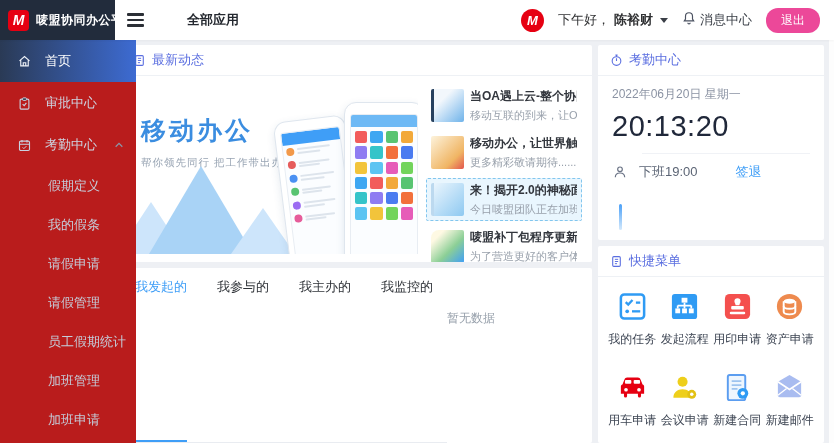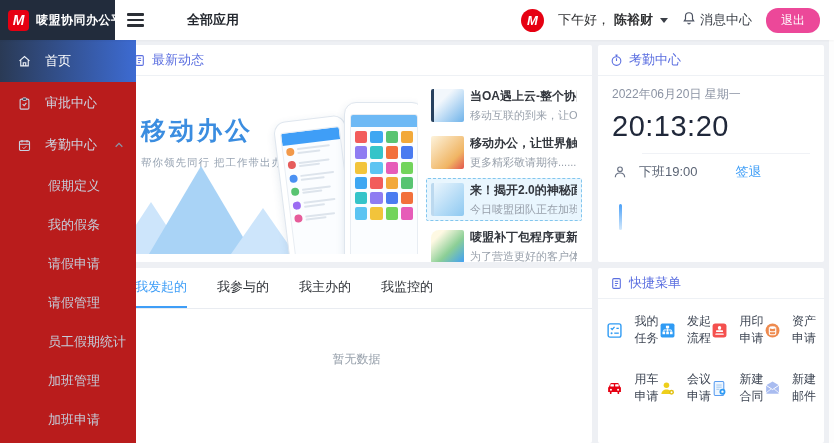--- a/index.html
+++ b/index.html
@@ -67,41 +67,41 @@
   .news-thumb { width:33px; height:33px; border-radius:2px; flex:none; }
   .t0 { background:linear-gradient(135deg,#f2f7fc 30%,#6fb3ea); border-left:3px solid #27415f; }
   .t1 { background:linear-gradient(135deg,#fdf3dc,#f0b564 70%,#e2554d); }
   .t2 { background:linear-gradient(135deg,#eaf5fd,#8ec9f1); border-left:3px solid #bcd9ef; }
   .t3 { background:linear-gradient(135deg,#fef9e3 20%,#8ccf96 60%,#3f9ef7); border-radius:8px 2px 2px 2px; }
   .news-txt { flex:1; overflow:hidden; }
   .news-title { font-size:12px; font-weight:bold; color:#32363d; white-space:nowrap; overflow:hidden; }
   .news-desc { font-size:11px; color:#98a0ab; white-space:nowrap; overflow:hidden; margin-top:3px; }
 
   
-  .tasks-panel { flex:1; display:flex; flex-direction:column; }
+  .tasks-panel { flex:1; display:flex; flex-direction:row; }
   .tabs { display:flex; gap:30px; padding:0 14px; border-bottom:1px solid #e9ecf1; }
   .tab { font-size:13px; color:#2f3338; line-height:38px; cursor:pointer; border-bottom:2px solid transparent; }
   .tab.active { color:#3f9ef7; border-bottom-color:#3f9ef7; }
   .empty { text-align:center; padding-top:42px; font-size:12px; color:#97a0ab; }
 
   
   .att-panel { height:217px; }
   .att-body { padding:10px 14px; position:relative; }
   .att-date { font-size:12px; color:#8b93a3; }
   .att-time { font-size:29px; color:#20283a; margin:7px 0 10px; letter-spacing:.5px; }
   .att-row { display:flex; align-items:center; height:35px; }
   .att-label { margin-left:11px; font-size:13px; color:#5c6575; }
   .att-action { margin-left:38px; font-size:13px; color:#3f9ef7; cursor:pointer; }
   .att-div { height:1px; background:#f0f2f6; margin-left:30px; }
   .att-line { position:absolute; left:21px; top:128px; width:2.5px; height:26px; background:linear-gradient(#4aa0f7,#d4e9fc); border-radius:2px; }
 
   
   .quick-panel { flex:1;text-align:right; }
   .quick-grid { display:grid; grid-template-columns:repeat(4,1fr); padding:14px 8px; row-gap:24px; }
-  .quick-cell { display:flex; flex-direction:row; align-items:center; gap:9px; cursor:pointer; }
+  .quick-cell { display:flex; flex-direction:column; align-items:center; gap:9px; cursor:pointer; }
   .quick-cell svg { width:31px; height:31px; }
   .quick-label { font-size:12px; color:#3e4654; }
 </style>
 </head>
 <body>
 
 <header class="topbar">
   <div class="logo-block">
     <div class="logo-badge">M</div>
     <div class="logo-title">唛盟协同办公平台</div>

